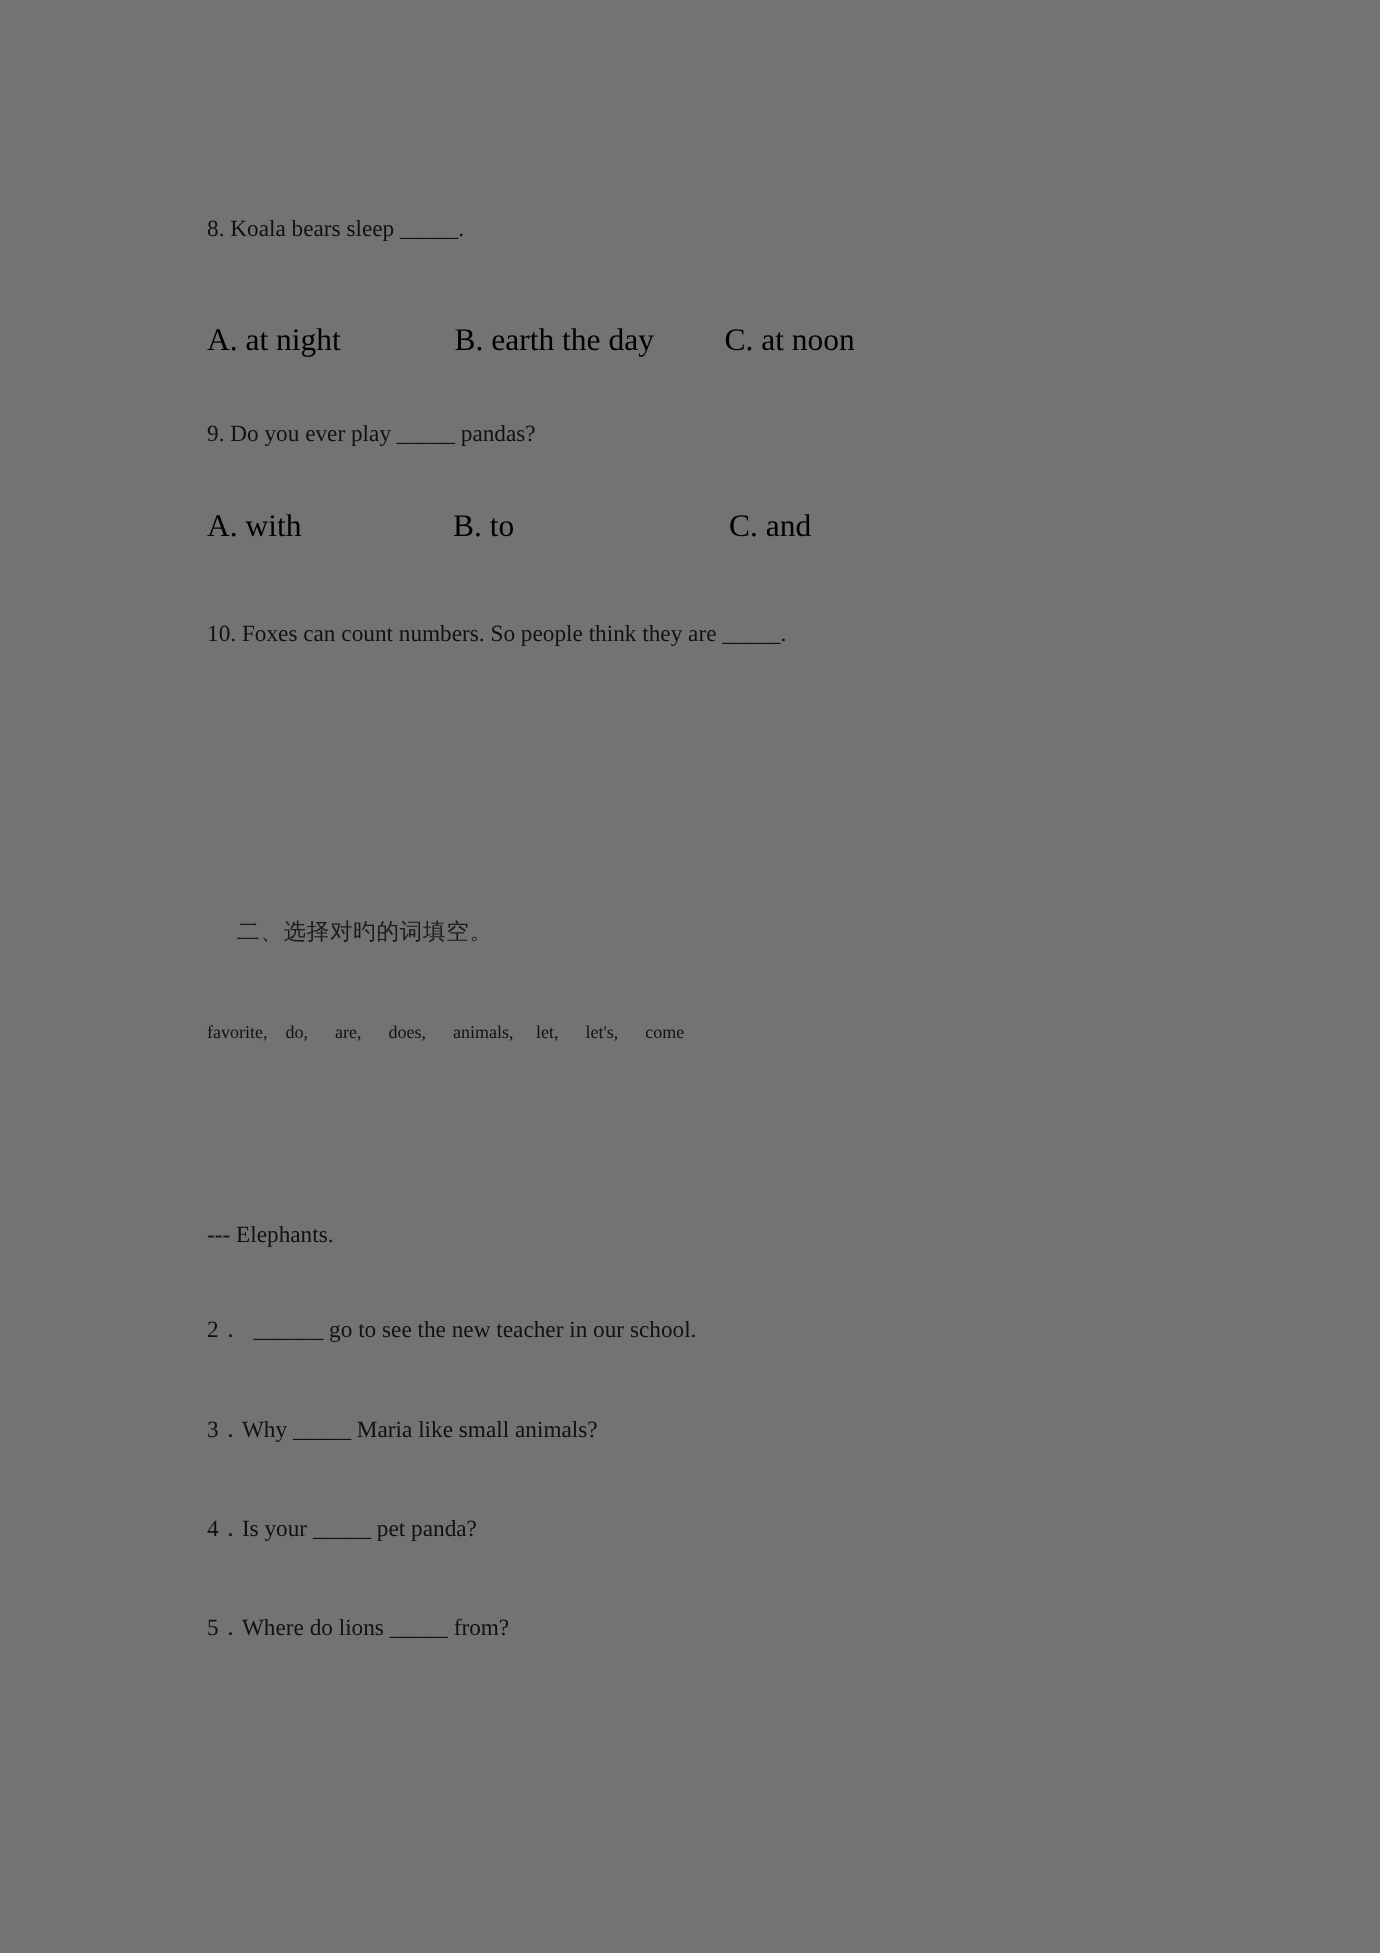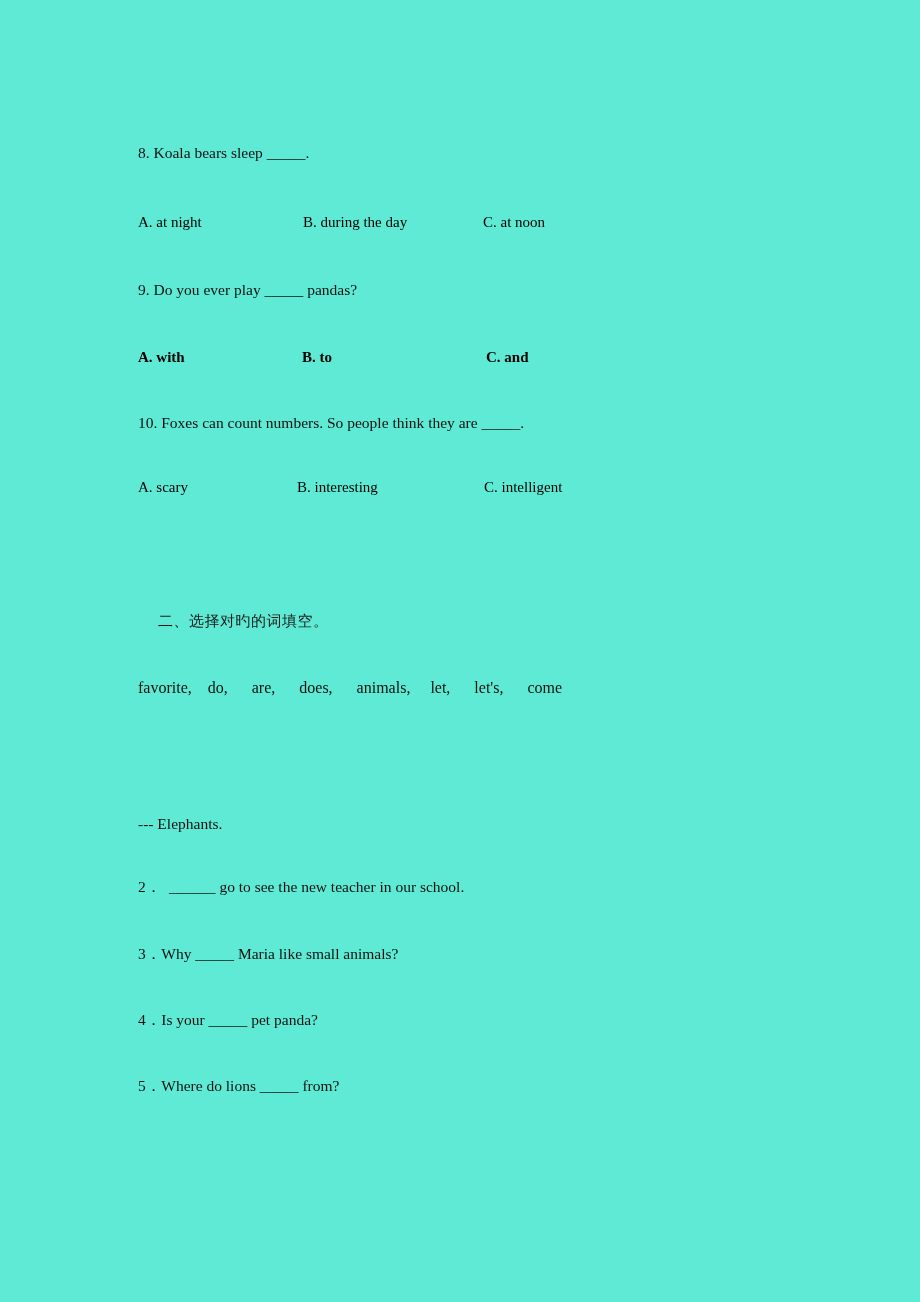--- a/index.html
+++ b/index.html
@@ -4,84 +4,79 @@
 <style>
   html, body {
     margin: 0;
     padding: 0;
     background: #ffffff;
   }
   .page {
     position: relative;
     width: 920px;
     height: 1302px;
-    background: #5eead4;
+    background: #737373;
     font-family: "Liberation Serif", "DejaVu Serif", serif;
     color: #000000;
     overflow: hidden;
   }
   .line {
     position: absolute;
     left: 138px;
     white-space: pre;
     font-size: 15.5px;
     line-height: 20px;
     color: #111111;
   }
   .q-stem {
     font-size: 15.5px;
   }
   .opt-row {
     position: absolute;
     left: 138px;
     right: 0;
     height: 20px;
-    font-size: 15px;
+    font-size: 21px;
     white-space: pre;
   }
   .opt {
     position: absolute;
     top: 0;
     white-space: pre;
   }
   .cn {
     font-family: "DejaVu Sans", "Liberation Sans", sans-serif;
     font-size: 15px;
     letter-spacing: 0.5px;
     color: #1a1a1a;
   }
   .wordbank {
-    font-size: 16px;
+    font-size: 12px;
   }
 </style>
 </head>
 <body>
 
 <div class="page">
 
   <div class="line q-stem" style="top:143px;">8. Koala bears sleep _____.</div>
   <div class="opt-row" style="top:214px;">
     <span class="opt" style="left:0px;">A. at night</span>
-    <span class="opt" style="left:165px;">B. during the day</span>
+    <span class="opt" style="left:165px;">B. earth the day</span>
     <span class="opt" style="left:345px;">C. at noon</span>
   </div>
 
   <div class="line q-stem" style="top:280px;">9. Do you ever play _____ pandas?</div>
-  <div class="opt-row" style="top:349px;font-weight:bold;">
+  <div class="opt-row" style="top:338px;">
     <span class="opt" style="left:0px;">A. with</span>
     <span class="opt" style="left:164px;">B. to</span>
     <span class="opt" style="left:348px;">C. and</span>
   </div>
 
   <div class="line q-stem" style="top:413px;">10. Foxes can count numbers. So people think they are _____.</div>
-  <div class="opt-row" style="top:479px;">
-    <span class="opt" style="left:0px;">A. scary</span>
-    <span class="opt" style="left:159px;">B. interesting</span>
-    <span class="opt" style="left:346px;">C. intelligent</span>
-  </div>
 
   <div class="line cn" style="top:611px;margin-left:20px;">二、选择对旳的词填空。</div>
 
   <div class="line wordbank" style="top:678px;">favorite,    do,      are,      does,      animals,     let,      let's,      come</div>
 
   <div class="line" style="top:814px;">--- Elephants.</div>
   <div class="line" style="top:877px;">2．  ______ go to see the new teacher in our school.</div>
   <div class="line" style="top:944px;">3．Why _____ Maria like small animals?</div>
   <div class="line" style="top:1010px;">4．Is your _____ pet panda?</div>
   <div class="line" style="top:1076px;">5．Where do lions _____ from?</div>

